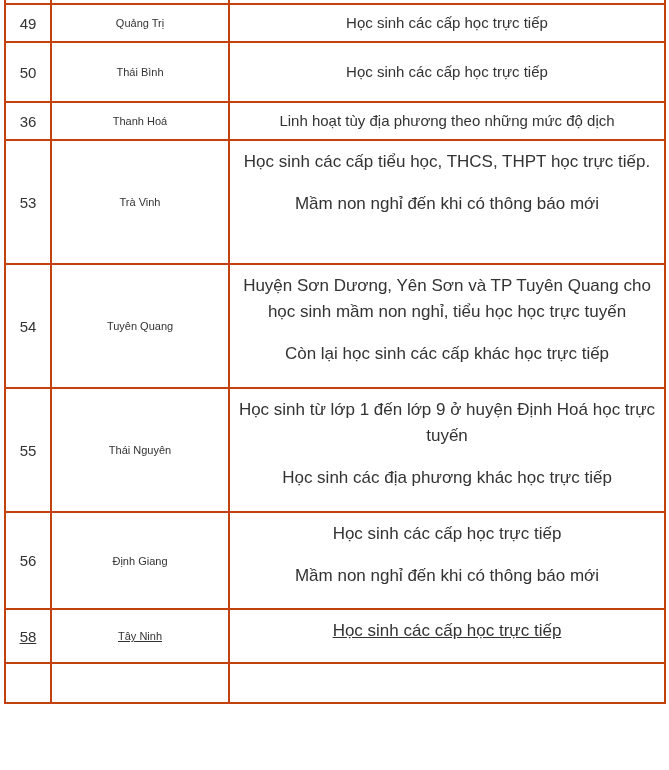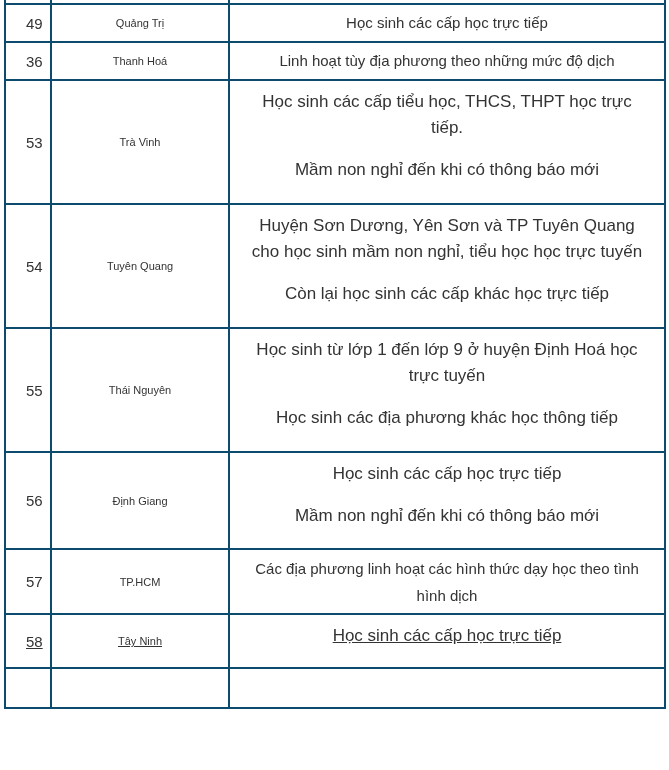--- a/index.html
+++ b/index.html
@@ -1,21 +1,21 @@
 <!DOCTYPE html>
 <html><head>
 <meta charset="utf-8">
 <style>
   html, body { margin: 0; padding: 0; background: #ffffff; }
   body { width: 669px; height: 770px; overflow: hidden; position: relative;
          font-family: "Liberation Sans", sans-serif; color: #333333; }
   table.t { position: absolute; left: 4px; top: -35px; border-collapse: collapse;
             table-layout: fixed; width: 660px; }
-  table.t td { border: 2px solid #0c4a6e; text-align: center; vertical-align: middle;
-               padding: 0 20px; box-sizing: border-box; }
+  table.t td { border: 2px solid #c2410c; text-align: center; vertical-align: middle;
+               padding: 0 2px; box-sizing: border-box; }
   td.c-no { width: 46px; font-size: 15px; padding: 0; }
   td.c-prov { width: 178px; font-size: 11px; }
   td.c-desc { width: 436px; font-size: 15px; line-height: 24px; margin-top: 40px; }
   td.c-desc.big { font-size: 17px; line-height: 26px; }
   td.c-desc p { margin: 0; }
   td.c-desc p + p { margin-top: 16px; }
   tr.h38 td { height: 38px; }
   tr.h60 td { height: 60px; }
   tr.h124 td { height: 124px; }
   tr.h97 td { height: 97px; }
@@ -34,20 +34,27 @@
       <td class="c-prov"></td>
       <td class="c-desc"></td>
     </tr>
     <tr class="h38">
       <td class="c-no">49</td>
       <td class="c-prov">Quảng Trị</td>
       <td class="c-desc">
           <p>Học sinh các cấp học trực tiếp</p>
         </td>
     </tr>
+    <tr class="h60">
+      <td class="c-no">50</td>
+      <td class="c-prov">Thái Bình</td>
+      <td class="c-desc">
+          <p>Học sinh các cấp học trực tiếp</p>
+        </td>
+    </tr>
     <tr class="h38">
       <td class="c-no">36</td>
       <td class="c-prov">Thanh Hoá</td>
       <td class="c-desc">
           <p>Linh hoạt tùy địa phương theo những mức độ dịch</p>
         </td>
     </tr>
     <tr class="h124 big-top">
       <td class="c-no">53</td>
       <td class="c-prov">Trà Vinh</td>
@@ -62,37 +69,30 @@
       <td class="c-desc big">
         <p>Huyện Sơn Dương, Yên Sơn và TP Tuyên Quang cho học sinh mầm non nghỉ, tiểu học học trực tuyến</p>
         <p>Còn lại học sinh các cấp khác học trực tiếp</p>
       </td>
     </tr>
     <tr class="h124 big-top">
       <td class="c-no">55</td>
       <td class="c-prov">Thái Nguyên</td>
       <td class="c-desc big">
         <p>Học sinh từ lớp 1 đến lớp 9 ở huyện Định Hoá học trực tuyến</p>
-        <p>Học sinh các địa phương khác học thông tiếp</p>
+        <p>Học sinh các địa phương khác học trực tiếp</p>
       </td>
     </tr>
     <tr class="h97 big-top">
       <td class="c-no">56</td>
       <td class="c-prov">Định Giang</td>
       <td class="c-desc big">
         <p>Học sinh các cấp học trực tiếp</p>
         <p>Mầm non nghỉ đến khi có thông báo mới</p>
       </td>
-    </tr>
-    <tr class="h65">
-      <td class="c-no">57</td>
-      <td class="c-prov">TP.HCM</td>
-      <td class="c-desc" style="line-height:27px">
-          <p>Các địa phương linh hoạt các hình thức dạy học theo tình hình dịch</p>
-        </td>
     </tr>
     <tr class="h54 big-top">
       <td class="c-no">58</td>
       <td class="c-prov">Tây Ninh</td>
       <td class="c-desc big">
           <p>Học sinh các cấp học trực tiếp</p>
         </td>
     </tr>
     <tr class="h40">
       <td class="c-no"></td>

